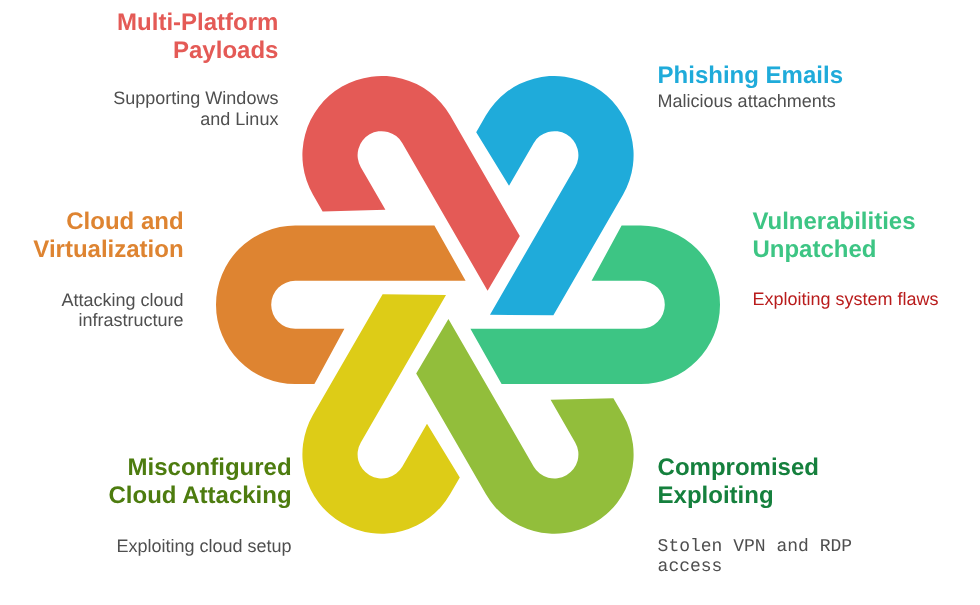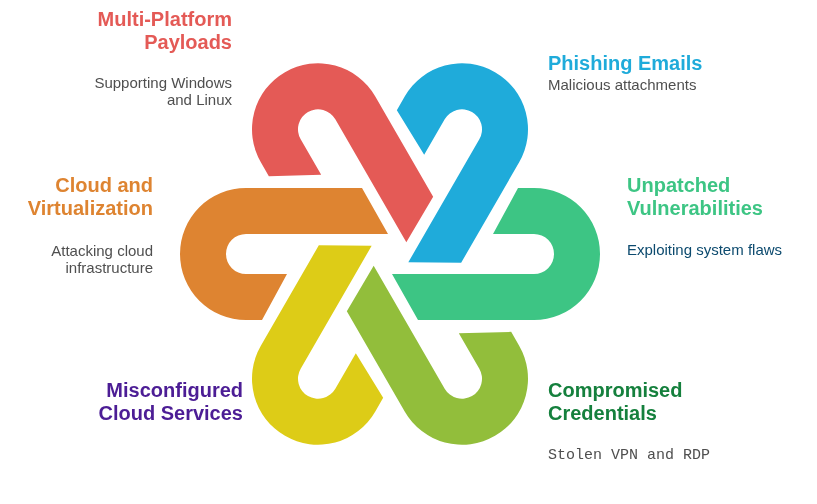--- a/index.html
+++ b/index.html
@@ -23,21 +23,21 @@
     
     #b2 { left: 627px; top: 0; width: 190px; }
     #b2 .title { top: 174px; color: #3DC584; }
     #b2 .desc { top: 241px; }
     
     #b3 { left: 548px; top: 0; }
     #b3 .title { top: 379px; color: #15803d; }
     #b3 .desc { top: 447px; }
     
     #b4 { left: 3px; top: 0; }
-    #b4 .title { top: 379px; color: #4c1d95; }
+    #b4 .title { top: 379px; color: #4d7c0f; }
     #b4 .desc { top: 447px; }
     
     #b5 { left: -87px; top: 0; }
     #b5 .title { top: 174px; color: #DE8431; }
     #b5 .desc { top: 242px; }
   </style>
 </head>
 <body>
 
 <svg id="diagram" xmlns="http://www.w3.org/2000/svg" width="817" height="504" viewBox="0 0 817 504">
@@ -66,44 +66,46 @@
   <div class="title">
     <span>Phishing Emails</span>
   </div>
   <div class="desc" style="color: rgb(79, 79, 79);">
     <span>Malicious attachments</span>
   </div>
 </div>
 
 <div class="block left-al" id="b2">
   <div class="title">
+    <span>Vulnerabilities</span>
     <span>Unpatched</span>
-    <span>Vulnerabilities</span>
   </div>
-  <div class="desc" style="color: #0c4a6e;">
+  <div class="desc" style="color: #b91c1c;">
     <span>Exploiting system flaws</span>
   </div>
 </div>
 
 <div class="block left-al" id="b3">
   <div class="title">
     <span>Compromised</span>
-    <span>Credentials</span>
+    <span>Exploiting</span>
   </div>
   <div class="desc" style="color: rgb(79, 79, 79); font-family: Liberation Mono, monospace;">
     <span>Stolen VPN and RDP</span>
+    <span>access</span>
   </div>
 </div>
 
 <div class="block right-al" id="b4">
   <div class="title">
     <span>Misconfigured</span>
-    <span>Cloud Services</span>
+    <span>Cloud Attacking</span>
   </div>
   <div class="desc" style="color: rgb(79, 79, 79);">
+    <span>Exploiting cloud setup</span>
   </div>
 </div>
 
 <div class="block right-al" id="b5">
   <div class="title">
     <span>Cloud and</span>
     <span>Virtualization</span>
   </div>
   <div class="desc" style="color: rgb(79, 79, 79);">
     <span>Attacking cloud</span>

